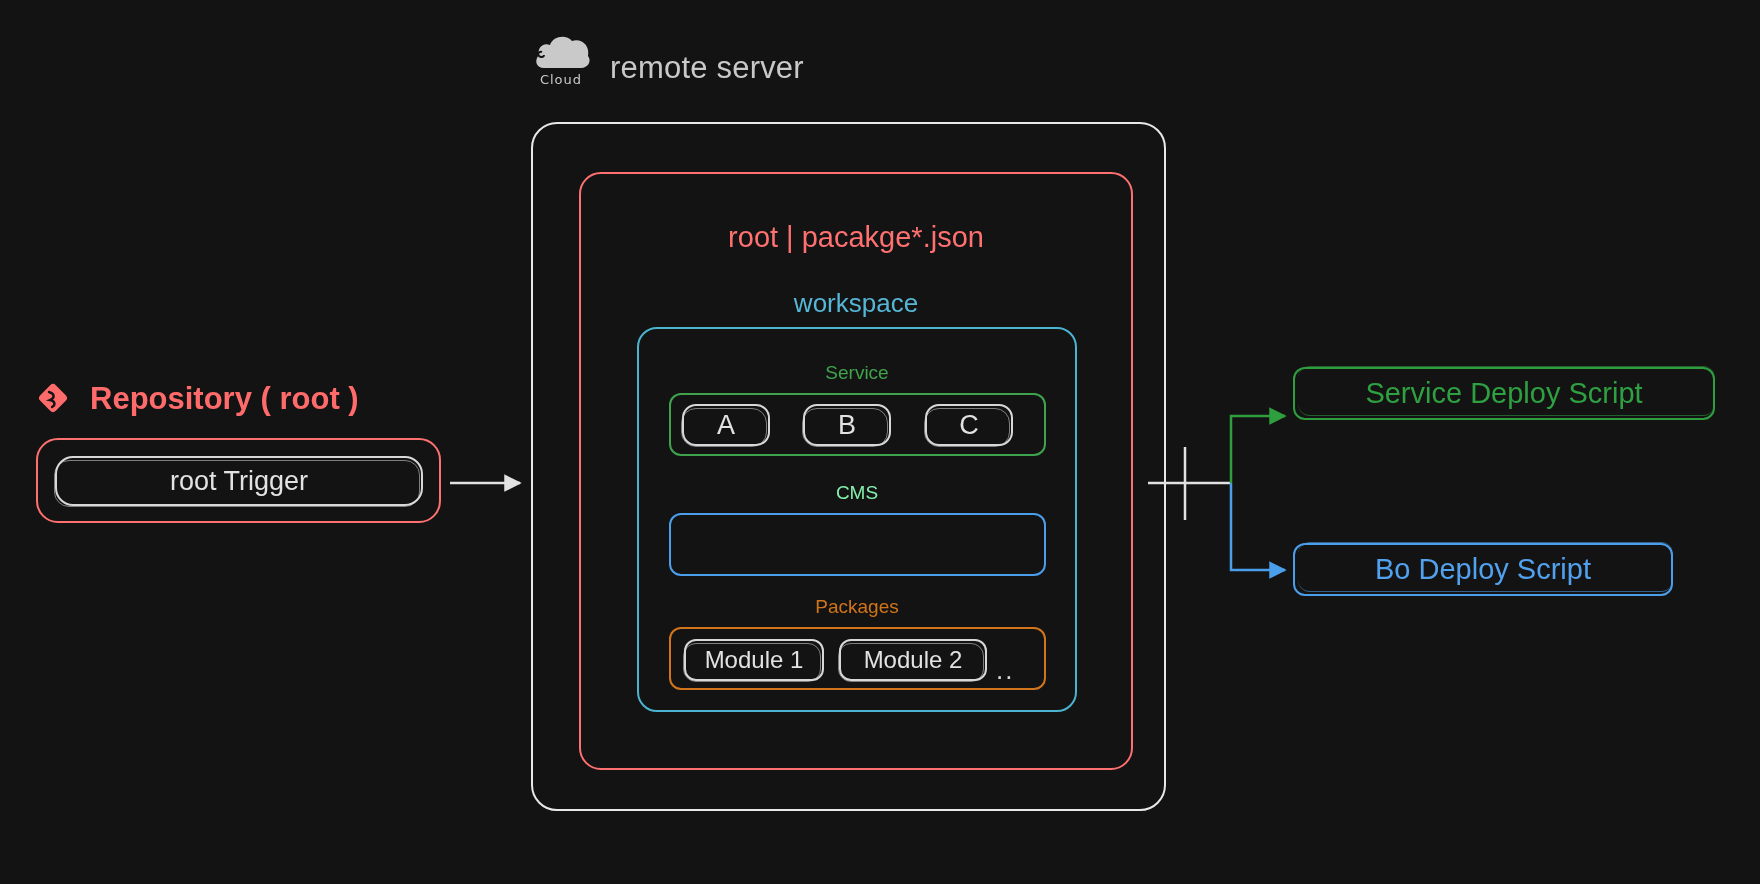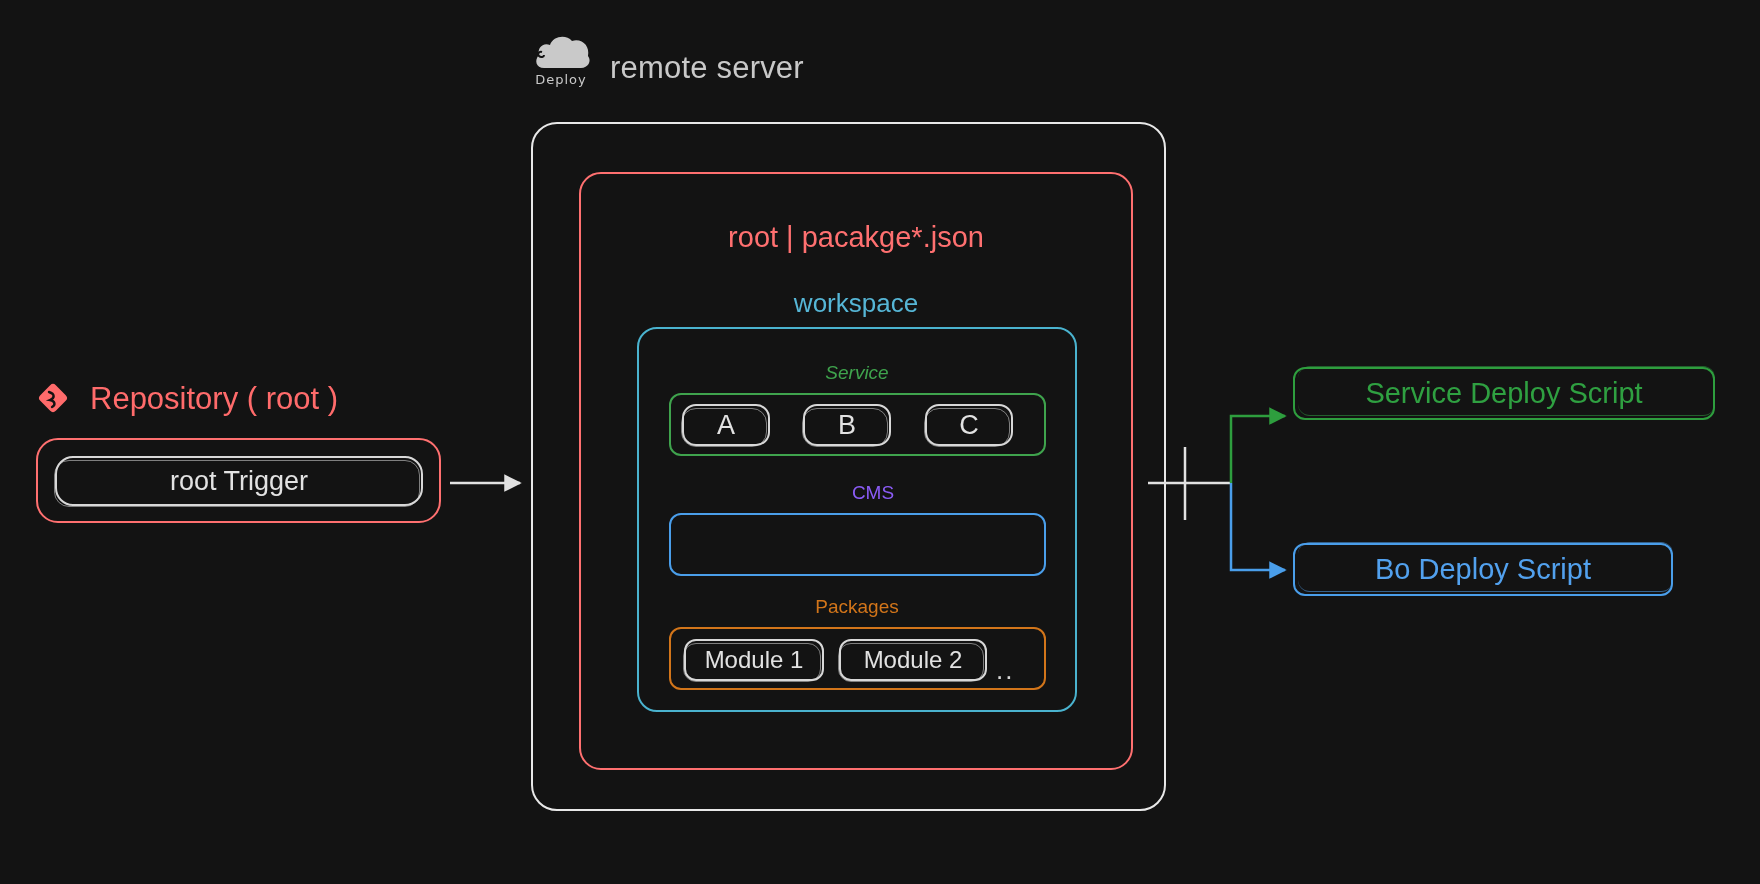--- a/index.html
+++ b/index.html
@@ -34,40 +34,41 @@
     color: #c9c9c9;
     font-size: 13px;
     font-family: "DejaVu Sans", sans-serif;
     letter-spacing: 1px;
     text-align: center;
   }
   .repo-title {
     color: #ff6b6b;
     font-size: 31px;
     white-space: nowrap;
+    font-weight: bold;
   }
   .root-pkg {
     color: #ff7070;
     font-size: 29px;
     text-align: center;
     white-space: nowrap;
   }
   .ws-label {
     color: #56b6d6;
     font-size: 26px;
     text-align: center;
     white-space: nowrap;
   }
   .group-label {
     font-size: 19px;
     text-align: center;
     white-space: nowrap;
   }
-  .group-label.service { color: #3fa34d; font-style: italic; }
-  .group-label.cms     { color: #8b5cf6; margin-left: 16px; }
+  .group-label.service { color: #3fa34d; }
+  .group-label.cms     { color: #86efac; }
   .group-label.pkgs    { color: #d2751a; }
 
   
   .box {
     position: absolute;
     box-sizing: border-box;
     border-radius: 16px;
     background: transparent;
   }
   .box.server {
@@ -160,21 +161,21 @@
 
 <div class="stage">
 
   <div class="abs" style="left:532px; top:28px;">
     <svg width="62" height="50" viewBox="0 0 62 50">
       <path d="M12 40 C4 40 2 32 7 27 C5 20 11 14 18 17 C21 8 34 6 40 13
                C50 10 58 18 56 28 C60 33 56 40 49 40 Z" fill="#c9c9c9"></path>
       <path d="M10 24 C7 23 5 26 7 28 C9 30 12 29 12 27" fill="none" stroke="#131313" stroke-width="2"></path>
     </svg>
   </div>
-  <div class="abs cloud-caption" style="left:528px; top:72px; width:66px;">Deploy</div>
+  <div class="abs cloud-caption" style="left:528px; top:72px; width:66px;">Cloud</div>
   <div class="abs label-title" style="left:610px; top:50px;">remote server</div>
 
   <div class="box server" style="left:531px; top:122px; width:635px; height:689px;"></div>
 
   <div class="box root-outline" style="left:579px; top:172px; width:554px; height:598px;"></div>
   <div class="abs ws-label" style="left:579px; top:288px; width:554px;">workspace</div>
 
   <div class="abs root-pkg" style="left:579px; top:221px; width:554px;">root | pacakge*.json</div>
   <div class="box ws-outline" style="left:637px; top:327px; width:440px; height:385px;"></div>
 

